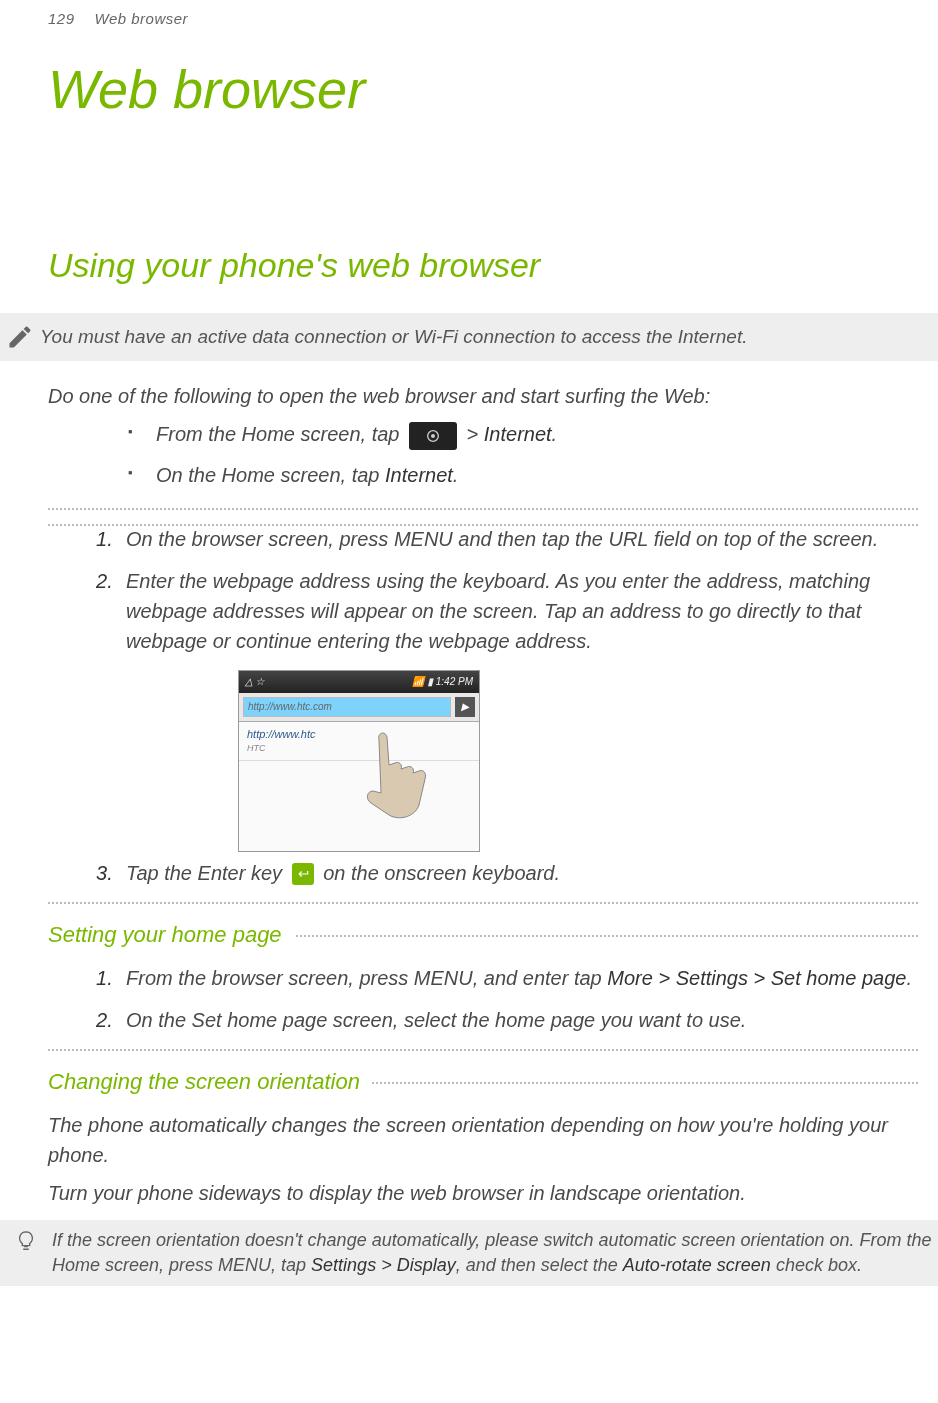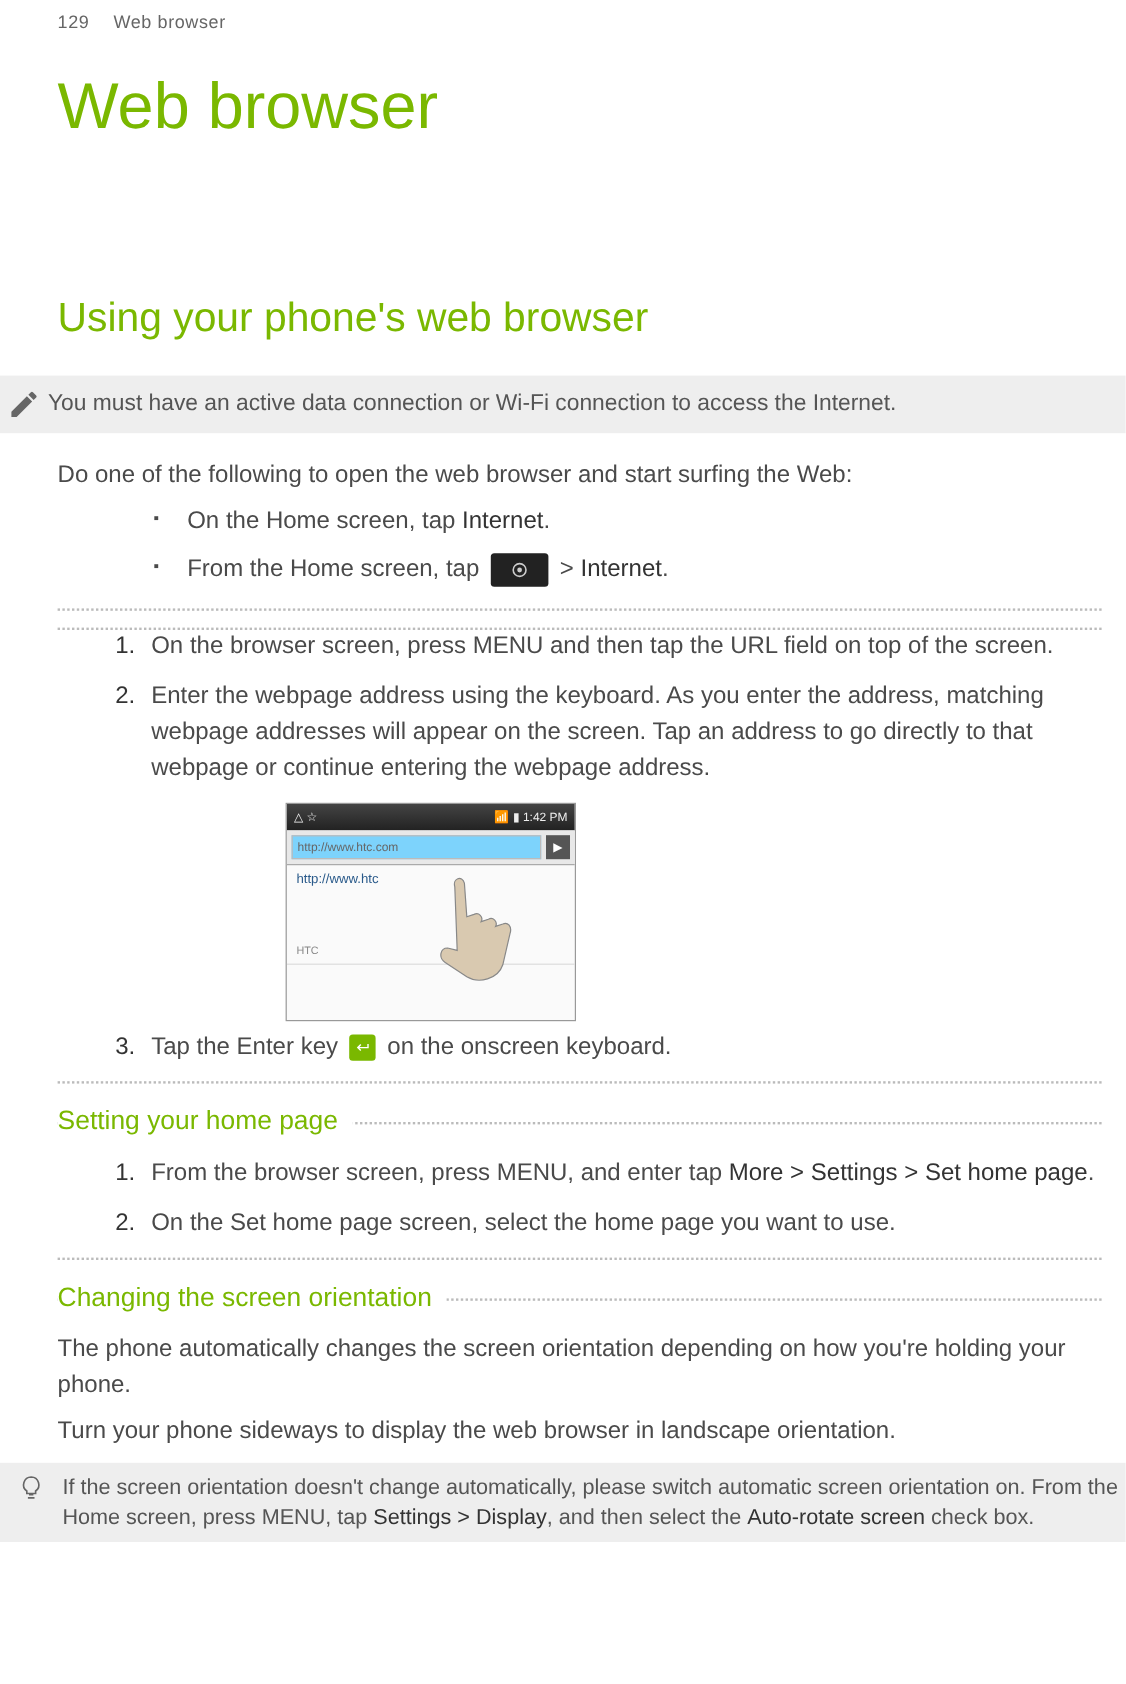--- a/index.html
+++ b/index.html
@@ -7,20 +7,21 @@
       margin: 0;
       padding: 0;
       width: 938px;
       color: #4a4a4a;
       font-size: 20px;
       line-height: 1.5;
       font-weight: 300;
     }
     .page {
       padding: 0 20px 0 48px;
+      font-style: italic;
     }
     .header {
       display: flex;
       align-items: baseline;
       gap: 20px;
       font-size: 15px;
       color: #666;
       padding-top: 8px;
       letter-spacing: 0.5px;
     }
@@ -197,21 +198,21 @@
       justify-content: center;
       color: white;
       font-size: 10px;
     }
     .sp-suggest {
       padding: 4px 8px;
       font-size: 11px;
       color: #2a5a8a;
       border-bottom: 1px solid #ddd;
     }
-    .sp-suggest .sub { color: #888; font-size: 9px; margin-top: 44px; }
+    .sp-suggest .sub { color: #888; font-size: 9px; }
     .sp-hand {
       position: absolute;
       right: 40px;
       top: 54px;
       width: 80px;
       height: 100px;
     }
     .tip-box {
       background: #eeeeee;
       display: flex;
@@ -245,29 +246,29 @@
           <path fill="#666" d="M3 17.25V21h3.75L17.81 9.94l-3.75-3.75L3 17.25zM20.71 7.04a1 1 0 0 0 0-1.41l-2.34-2.34a1 1 0 0 0-1.41 0l-1.83 1.83 3.75 3.75 1.83-1.83z"></path>
         </svg>
     </span>
     <span class="note-text">You must have an active data connection or Wi-Fi connection to access the Internet.</span>
   </div>
 
   <p class="body-text">Do one of the following to open the web browser and start surfing the Web:</p>
 
   <ul class="bullet-list">
     <li>
-      <span>On the Home screen, tap </span><span class="bold">Internet</span><span>.</span>
-    </li>
-    <li>
       <span>From the Home screen, tap </span><span class="inline-icon-app">
           <svg width="16" height="16" viewBox="0 0 24 24">
             <circle cx="12" cy="12" r="8" fill="none" stroke="#ccc" stroke-width="2"></circle>
             <circle cx="12" cy="12" r="3" fill="#ccc"></circle>
           </svg>
         </span><span> &gt; </span><span class="bold">Internet</span><span>.</span>
+    </li>
+    <li>
+      <span>On the Home screen, tap </span><span class="bold">Internet</span><span>.</span>
     </li>
   </ul>
 
   <hr class="dotted-hr">
   <div class="subsection-wrap">
     <div class="dotted-after"></div>
   </div>
 
   <ol class="num-list">
     <li>On the browser screen, press MENU and then tap the URL field on top of the screen.</li>

